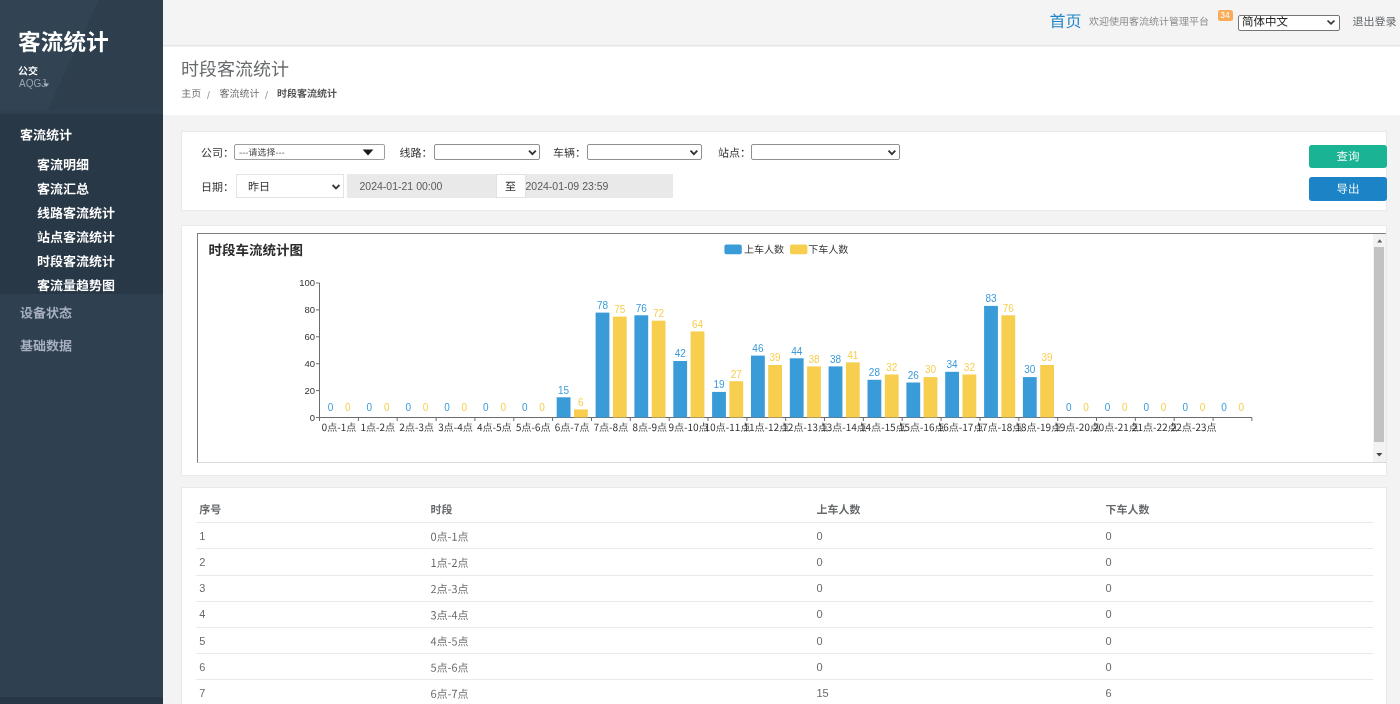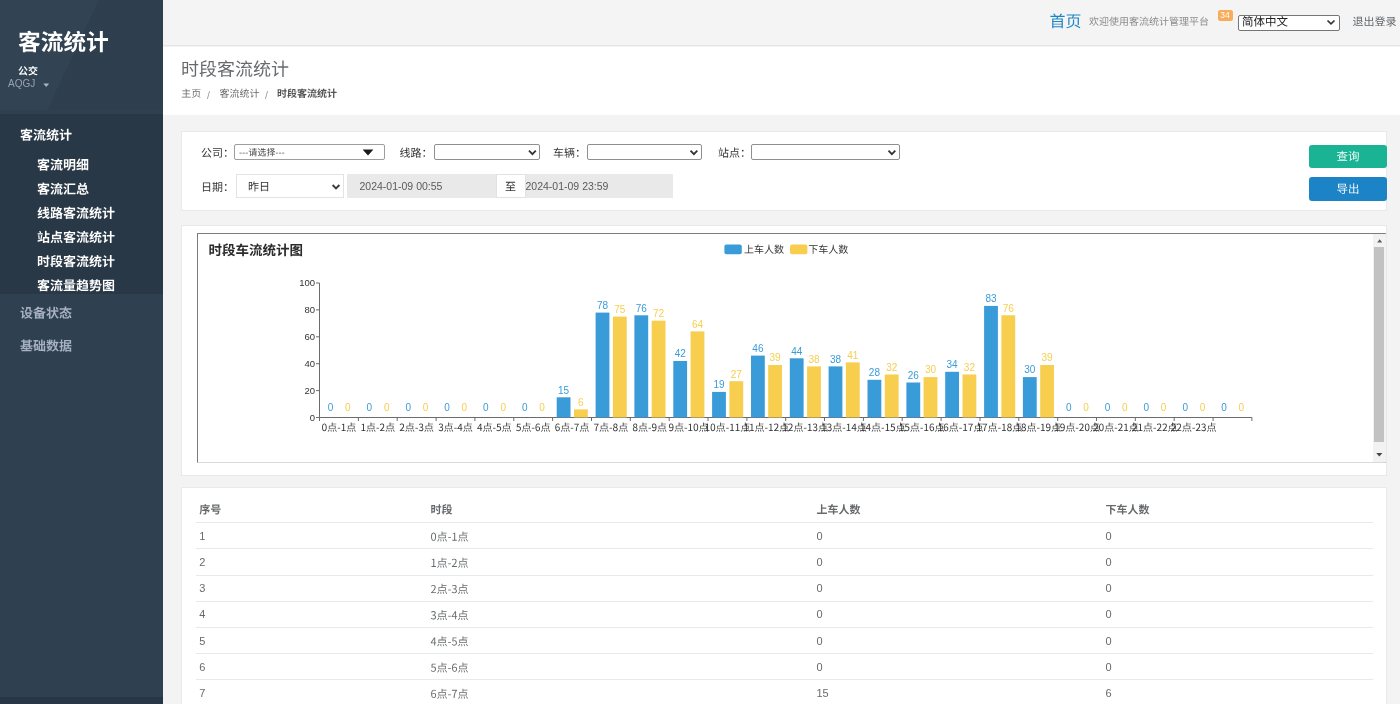--- a/index.html
+++ b/index.html
@@ -1,31 +1,31 @@
 <!DOCTYPE html>
 <html><head><meta charset="utf-8"><style>*{margin:0;padding:0;box-sizing:border-box}html,body{width:1400px;height:704px;overflow:hidden;background:#f3f3f4;font-family:"Liberation Sans",sans-serif;position:relative}</style></head><body>
 <div style="position:absolute;left:0;top:0;width:163px;height:704px;background:#2f4050"></div>
 <div style="position:absolute;left:0;top:0;width:163px;height:110px;background:linear-gradient(115deg,rgba(255,255,255,0.016) 0%,rgba(255,255,255,0.016) 46%,rgba(0,0,0,0.022) 46%,rgba(0,0,0,0.022) 100%)"></div>
 <div style="position:absolute;left:0;top:114px;width:163px;height:34px;background:#293846"></div>
 <div style="position:absolute;left:0;top:148px;width:163px;height:146px;background:#293846"></div>
 <div style="position:absolute;left:0;top:697px;width:163px;height:7px;background:#283747"></div>
-<div style="position:absolute;left:8px;top:77.5px;width:60px;height:12px;font:10px 'Liberation Sans',sans-serif;color:#97a2b2">AQGJ</div>
+<div style="position:absolute;left:19px;top:77.5px;width:60px;height:12px;font:10px 'Liberation Sans',sans-serif;color:#97a2b2">AQGJ</div>
 <div style="position:absolute;left:163px;top:0;width:1237px;height:46px;background:#f4f4f5;border-bottom:1px solid #e3e5e6"></div>
 <div style="position:absolute;left:1217.5px;top:10px;width:15px;height:11px;background:#f8ac59;border-radius:2.5px;color:#fff;font:8.5px 'Liberation Sans',sans-serif;text-align:center;line-height:11.5px">34</div>
 <div style="position:absolute;left:1237.5px;top:14.5px;width:102px;height:16px;background:#fff;border:1px solid #757575;border-radius:2px"></div>
 <div style="position:absolute;left:163px;top:47px;width:1237px;height:68px;background:#ffffff"></div>
 <div style="position:absolute;left:207px;top:88.5px;width:8px;height:12px;font:10.5px 'Liberation Sans',sans-serif;color:#999">/</div>
 <div style="position:absolute;left:265px;top:88.5px;width:8px;height:12px;font:10.5px 'Liberation Sans',sans-serif;color:#999">/</div>
 <div style="position:absolute;left:181px;top:131px;width:1206px;height:80px;background:#fff;border:1px solid #e7eaec"></div>
 <div style="position:absolute;left:233.5px;top:143.5px;width:151.5px;height:16.5px;background:#fff;border:1px solid #9d9d9d;border-radius:2px"></div>
 <div style="position:absolute;left:434.0px;top:144.0px;width:106.0px;height:16.3px;background:#fff;border:1px solid #8f8f8f;border-radius:2px"></div>
 <div style="position:absolute;left:586.5px;top:144.0px;width:115.0px;height:16.3px;background:#fff;border:1px solid #8f8f8f;border-radius:2px"></div>
 <div style="position:absolute;left:750.5px;top:144.0px;width:149.0px;height:16.3px;background:#fff;border:1px solid #8f8f8f;border-radius:2px"></div>
 <div style="position:absolute;left:235.5px;top:174px;width:108.5px;height:24px;background:#fff;border:1px solid #e3e3e3"></div>
-<div style="position:absolute;left:346.5px;top:174px;width:149px;height:24px;background:#e9e9e9;color:#5a5a5a;font:10.5px 'Liberation Sans',sans-serif;line-height:24px;padding-left:13px">2024-01-09 00:55</div>
+<div style="position:absolute;left:346.5px;top:174px;width:149px;height:24px;background:#e9e9e9;color:#5a5a5a;font:10.5px 'Liberation Sans',sans-serif;line-height:24px;padding-left:13px">2024-01-21 00:00</div>
 <div style="position:absolute;left:495.5px;top:174px;width:30px;height:24px;background:#fff;border:1px solid #e2e2e2"></div>
 <div style="position:absolute;left:525.5px;top:174px;width:147.5px;height:24px;background:#e9e9e9;color:#5a5a5a;font:10.5px 'Liberation Sans',sans-serif;line-height:24px;">2024-01-09 23:59</div>
 <div style="position:absolute;left:1309px;top:144.5px;width:78px;height:23.5px;background:#1ab394;border-radius:3px"></div>
 <div style="position:absolute;left:1309px;top:177px;width:78px;height:23.5px;background:#1c84c6;border-radius:3px"></div>
 <div style="position:absolute;left:181px;top:224.5px;width:1206px;height:251px;background:#fff;border:1px solid #e7eaec"></div>
 <div style="position:absolute;left:197px;top:233px;width:1189px;height:229.5px;background:#fff;border-top:1px solid #7d7d7d;border-left:1px solid #7d7d7d;border-right:1px solid #b0b0b0;border-bottom:1px solid #d9d9d9"></div>
 <div style="position:absolute;left:1372.5px;top:234px;width:13px;height:228px;background:#f2f2f3"></div>
 <div style="position:absolute;left:1374px;top:247px;width:9.5px;height:195px;background:#c2c2c2"></div>
 <div style="position:absolute;left:181px;top:486.5px;width:1206px;height:218px;background:#fff;border:1px solid #e7eaec"></div>
 <div style="position:absolute;left:195.5px;top:522.2px;width:1177px;height:1px;background:#e7eaec"></div>

